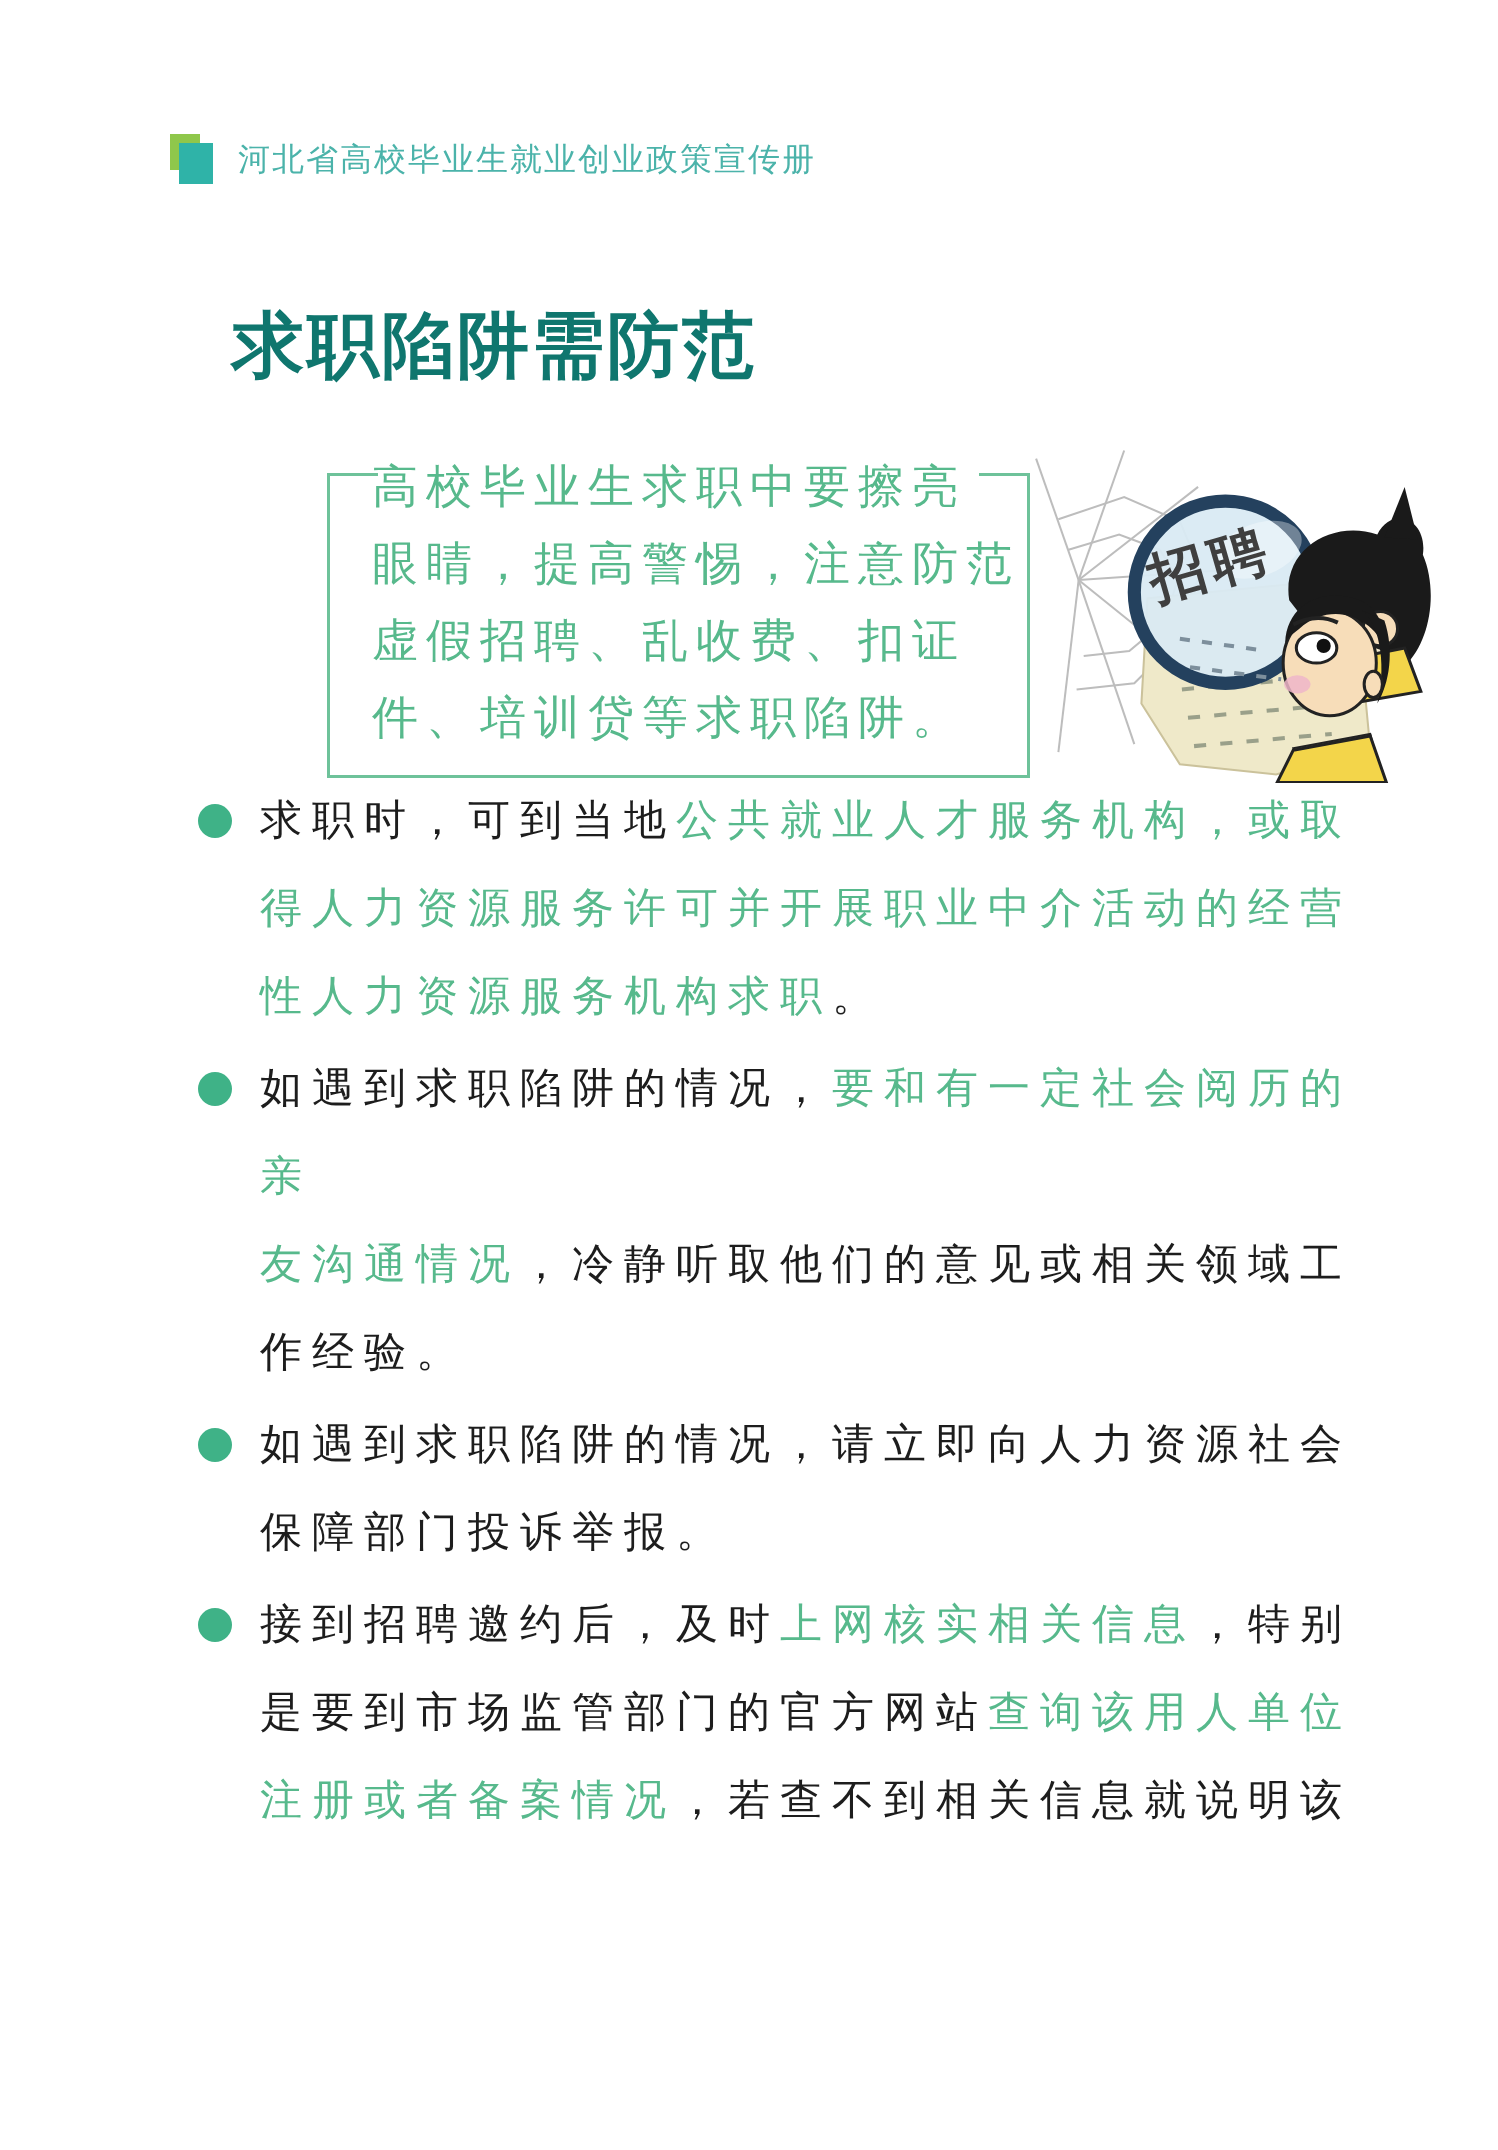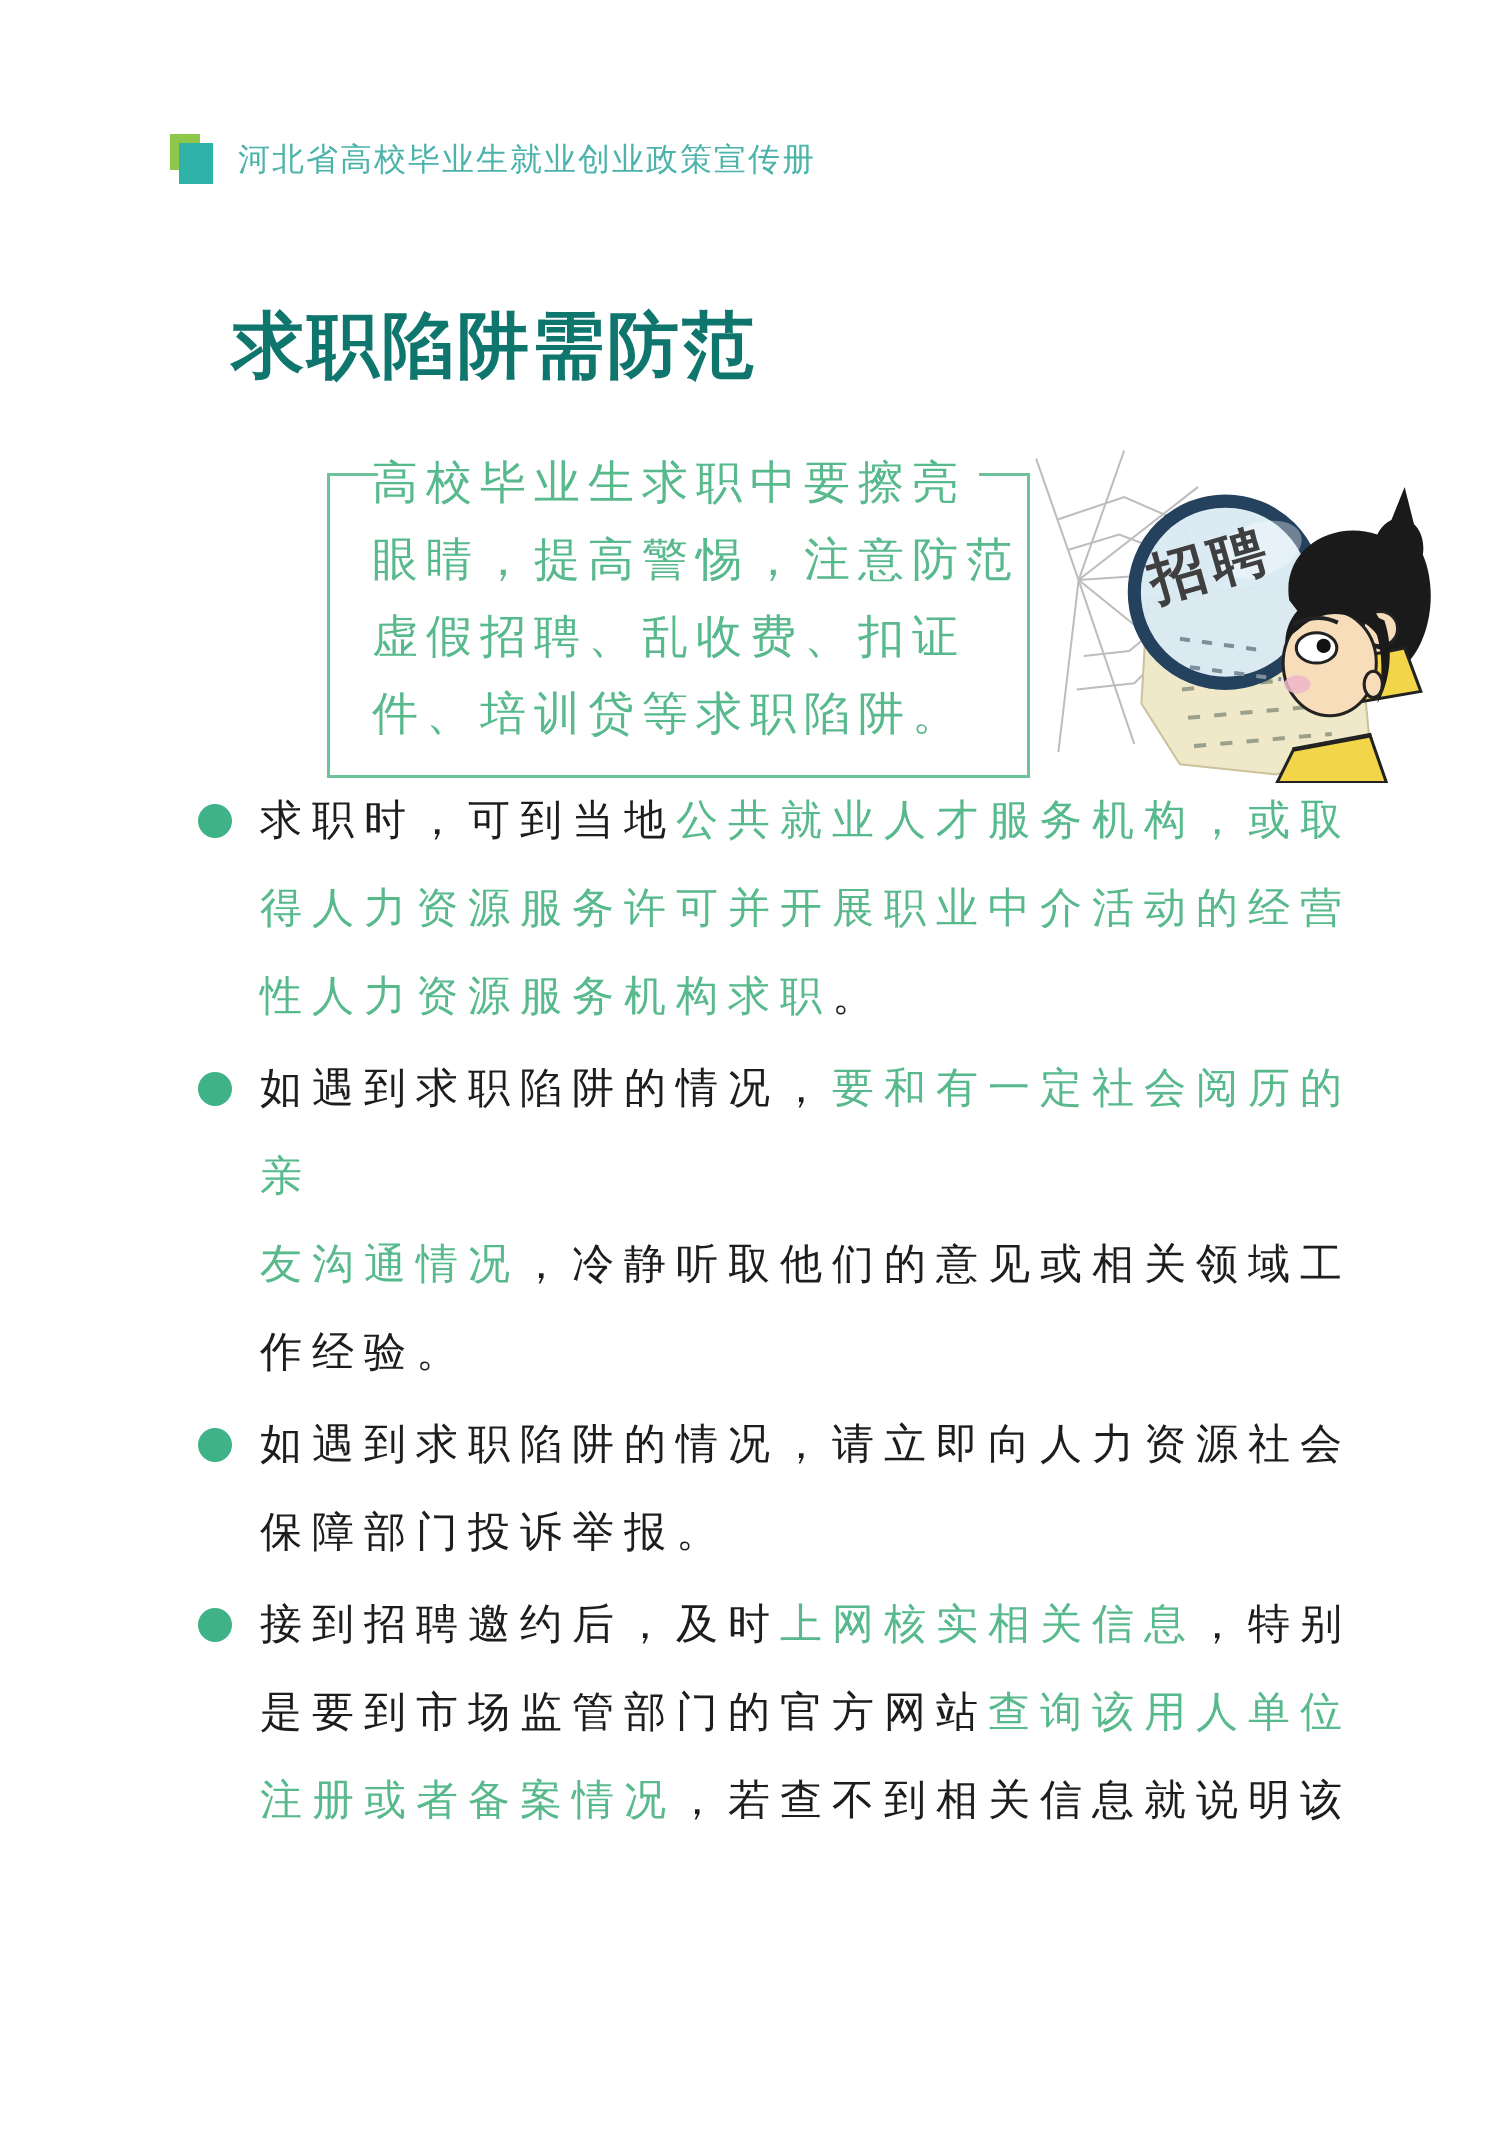--- a/index.html
+++ b/index.html
@@ -27,21 +27,21 @@
     border-left:3px solid #6ec29a; border-right:3px solid #6ec29a; border-bottom:3px solid #6ec29a;
   }
   .quote-box::before, .quote-box::after {
     content:""; position:absolute; top:0; width:48px; height:3px; background:#6ec29a;
   }
   .quote-box::before { left:0; }
   .quote-box::after  { right:0; }
   .quote-text {
     position:absolute; left:372px; top:448px; width:680px;
     font-size:46px; line-height:77px; letter-spacing:8px;
-    color:#57b98c; white-space:pre-line;font-family:Liberation Mono, monospace;
+    color:#57b98c; white-space:pre-line;
   }
 
   
   .illustration { position:absolute; left:1028px; top:448px; width:405px; height:335px; }
 
   
   .bullets { position:absolute; left:256px; top:772px; width:1110px; margin:0; padding:0; }
   .bullets li {
     position:relative; list-style:none; margin:4px; padding:0;
     font-size:42px; line-height:88px; letter-spacing:10px;

